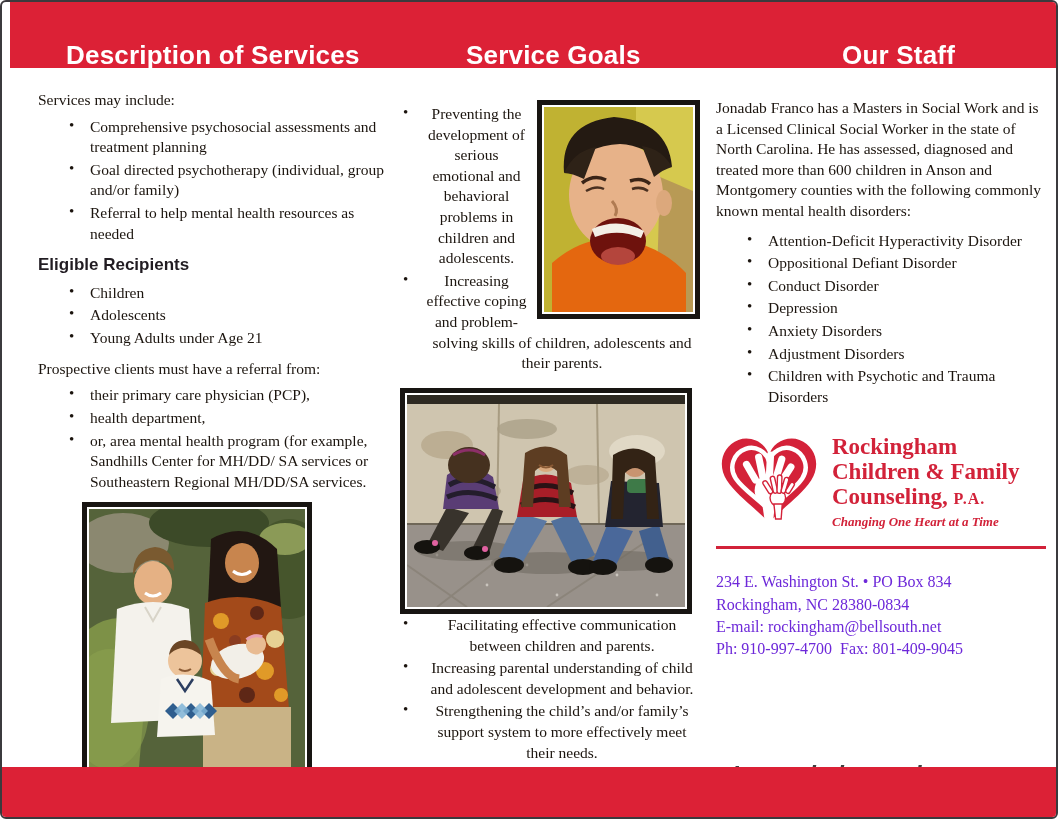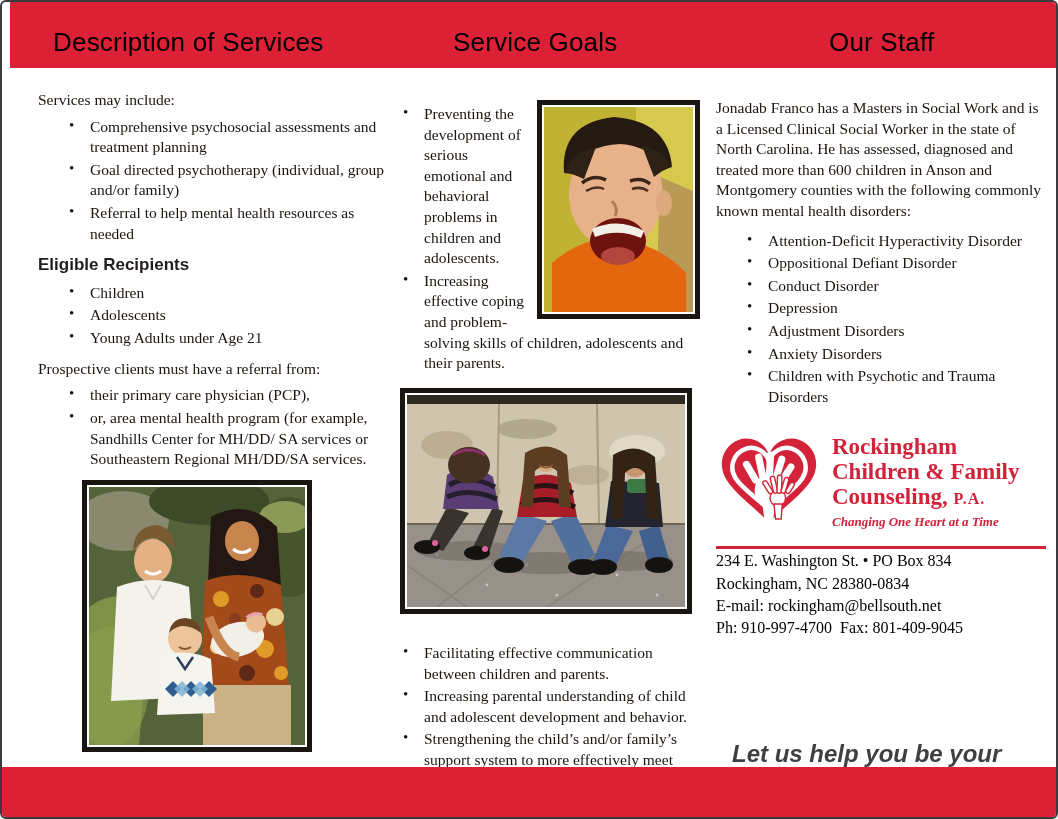--- a/index.html
+++ b/index.html
@@ -3,53 +3,53 @@
 <meta charset="utf-8">
 <style>
   :root{
     --red:#dc2136; --logo-red:#d22239; --ink:#1b140e; --frame:#181512;
   }
   html,body{margin:0;padding:0;background:#fff;}
   .page{position:relative;width:1054px;height:815px;border:2px solid #3b3a3d;border-radius:6px;
         background:#fff;overflow:hidden;font-family:"Liberation Serif","DejaVu Serif",serif;color:var(--ink);}
   
   .banner{position:absolute;top:0;left:8px;right:0;height:66px;background:var(--red);}
-  .banner h1{position:absolute;top:24px;margin:3px;font-family:"Liberation Sans","DejaVu Sans",sans-serif;
-             font-weight:400;font-size:26px;line-height:1;color:#000000;letter-spacing:.2px;}
+  .banner h1{position:absolute;top:24px;margin:16px;font-family:"Liberation Sans","DejaVu Sans",sans-serif;
+             font-weight:700;font-size:26px;line-height:1;color:#ffffff;letter-spacing:.2px;}
   .t1{left:40px;} .t2{left:440px;} .t3{left:816px;}
   .band-bottom{position:absolute;bottom:0;left:0;right:0;height:50px;background:var(--red);}
   
   .col{position:absolute;font-size:15.5px;line-height:1.33;}
   .col1{left:36px;top:88px;width:346px;}
   .col2{left:398px;top:96px;width:300px;}
   .col3{left:714px;top:96px;width:330px;}
   p{margin:0 0 6px 0;}
   ul{list-style:none;margin:6px 0 10px 0;padding:0;}
   li{position:relative;margin-bottom:2px;}
   ul.b1 li{padding-left:52px;}
   ul.b1 li::before{content:"•";position:absolute;left:31px;top:-1px;font-size:15px;}
-  ul.b2 li{padding-left:24px;}
+  ul.b2 li{padding-left:24px;text-align:center;}
   ul.b2 li::before{content:"•";position:absolute;left:3px;top:-1px;font-size:15px;}
   .h-sans{font-family:"Liberation Sans","DejaVu Sans",sans-serif;font-weight:700;font-size:17px;
           color:#211c22;margin:2px 0 4px 0;}
   
   .photo{border:5px solid var(--frame);background:#fff;padding:2px;box-sizing:content-box;}
   .photo svg{display:block;}
   .photo-boy{float:right;margin:2px 0 8px 8px;}
   .photo-teens{clear:both;margin:14px 0 0 0;}
   .photo-family{margin:12px 0 0 44px;}
   
   .logo-row{display:flex;margin-top:24px;}
   .logo-mark{flex:0 0 auto;}
   .logo-text{margin-left:10px;padding-top:2px;color:var(--logo-red);font-weight:700;}
   .logo-name{font-size:23px;line-height:1.1;}
   .logo-pa{font-size:16px;letter-spacing:1px;}
   .tagline{font-size:13px;font-style:italic;margin-top:4px;}
   .rule{height:3px;background:var(--logo-red);margin-top:7px;}
-  .contact{margin-top:1px;font-size:16px;line-height:1.4;color:#000000;}
+  .contact{margin-top:22px;font-size:16px;line-height:1.4;color:#6d28d9;}
   .contact div{white-space:pre;}
   .slogan{margin-top:98px;padding-left:16px;font-family:"Liberation Sans","DejaVu Sans",sans-serif;
           font-weight:700;font-style:italic;font-size:24px;color:#404040;}
 </style>
 </head>
 <body>
 
 <div class="page">
 
   <div class="banner">
@@ -67,20 +67,21 @@
     </ul>
     <div class="h-sans">Eligible Recipients</div>
     <ul class="b1">
       <li>Children</li>
       <li>Adolescents</li>
       <li>Young Adults under Age 21</li>
     </ul>
     <p>Prospective clients must have a referral from:</p>
     <ul class="b1">
       <li>their primary care physician (PCP),</li>
+      <li>health department,</li>
       <li>or, area mental health program (for example, Sandhills Center for MH/DD/ SA services or Southeastern Regional MH/DD/SA services.</li>
     </ul>
 
     <figure class="photo photo-family" style="width:216px;margin-bottom:0;margin-top:10px;" aria-label="family with father, mother, toddler and baby">
       <svg width="216" height="258" viewBox="0 0 216 258">
         <rect width="216" height="258" fill="#55633a"></rect>
         <ellipse cx="34" cy="34" rx="46" ry="30" fill="#8b8870"></ellipse>
         <ellipse cx="120" cy="14" rx="60" ry="24" fill="#3c4a28"></ellipse>
         <ellipse cx="200" cy="60" rx="40" ry="50" fill="#46552c"></ellipse>
         <ellipse cx="196" cy="30" rx="26" ry="16" fill="#a8b86a" opacity=".7"></ellipse>
@@ -211,36 +212,36 @@
         <path d="M252 130 L262 164 L242 170 L232 136 Z" fill="#42608e"></path>
         <ellipse cx="196" cy="172" rx="14" ry="8" fill="#15130f"></ellipse>
           <ellipse cx="252" cy="170" rx="14" ry="8" fill="#15130f"></ellipse>
         <path d="M204 86 L252 88 L256 132 L198 132 Z" fill="#232430"></path>
         <rect x="220" y="84" width="22" height="14" rx="4" fill="#3e7a48"></rect>
         <circle cx="228" cy="70" r="12" fill="#c89470"></circle>
         <path d="M206 60 Q228 46 248 62 L252 124 L240 124 L238 78 Q228 68 218 78 L216 124 L204 124 Z" fill="#332315"></path>
       </svg>
     </figure>
 
-    <ul class="b2" style="margin-top:29px;">
+    <ul class="b2" style="margin-top:1px;">
       <li>Facilitating effective communication between children and parents.</li>
       <li>Increasing parental understanding of child and adolescent development and behavior.</li>
       <li>Strengthening the child’s and/or family’s support system to more effectively meet their needs.</li>
     </ul>
   </section>
 
   <section class="col col3">
     <p>Jonadab Franco has a Masters in Social Work and is a Licensed Clinical Social Worker in the state of North Carolina. He has assessed, diagnosed and treated more than 600 children in Anson and Montgomery counties with the following commonly known mental health disorders:</p>
     <ul class="b1" style="margin-top:9px;">
       <li>Attention-Deficit Hyperactivity Disorder</li>
       <li>Oppositional Defiant Disorder</li>
       <li>Conduct Disorder</li>
       <li>Depression</li>
+      <li>Anxiety Disorders</li>
       <li>Adjustment Disorders</li>
-      <li>Anxiety Disorders</li>
       <li>Children with Psychotic and Trauma Disorders</li>
     </ul>
 
     <div class="logo-row">
       <div class="logo-mark">
         <svg width="106" height="102" viewBox="0 0 118 112">
           <path d="M59 26 C56 11 39 3 25 8 C7 15 1 36 12 53 C23 70 43 83 59 100 C75 83 95 70 106 53 C117 36 111 15 93 8 C79 3 62 11 59 26 Z" fill="#d42239"></path>
           <path d="M59 32 C56 21 44 14 33 18 C19 23 14 39 22 51 C30 63 46 73 59 86 C72 73 88 63 96 51 C104 39 99 23 85 18 C74 14 62 21 59 32 Z" fill="none" stroke="#fff" stroke-width="5"></path>
           <g fill="#fff">
             <ellipse cx="58" cy="64" rx="15" ry="17"></ellipse>

